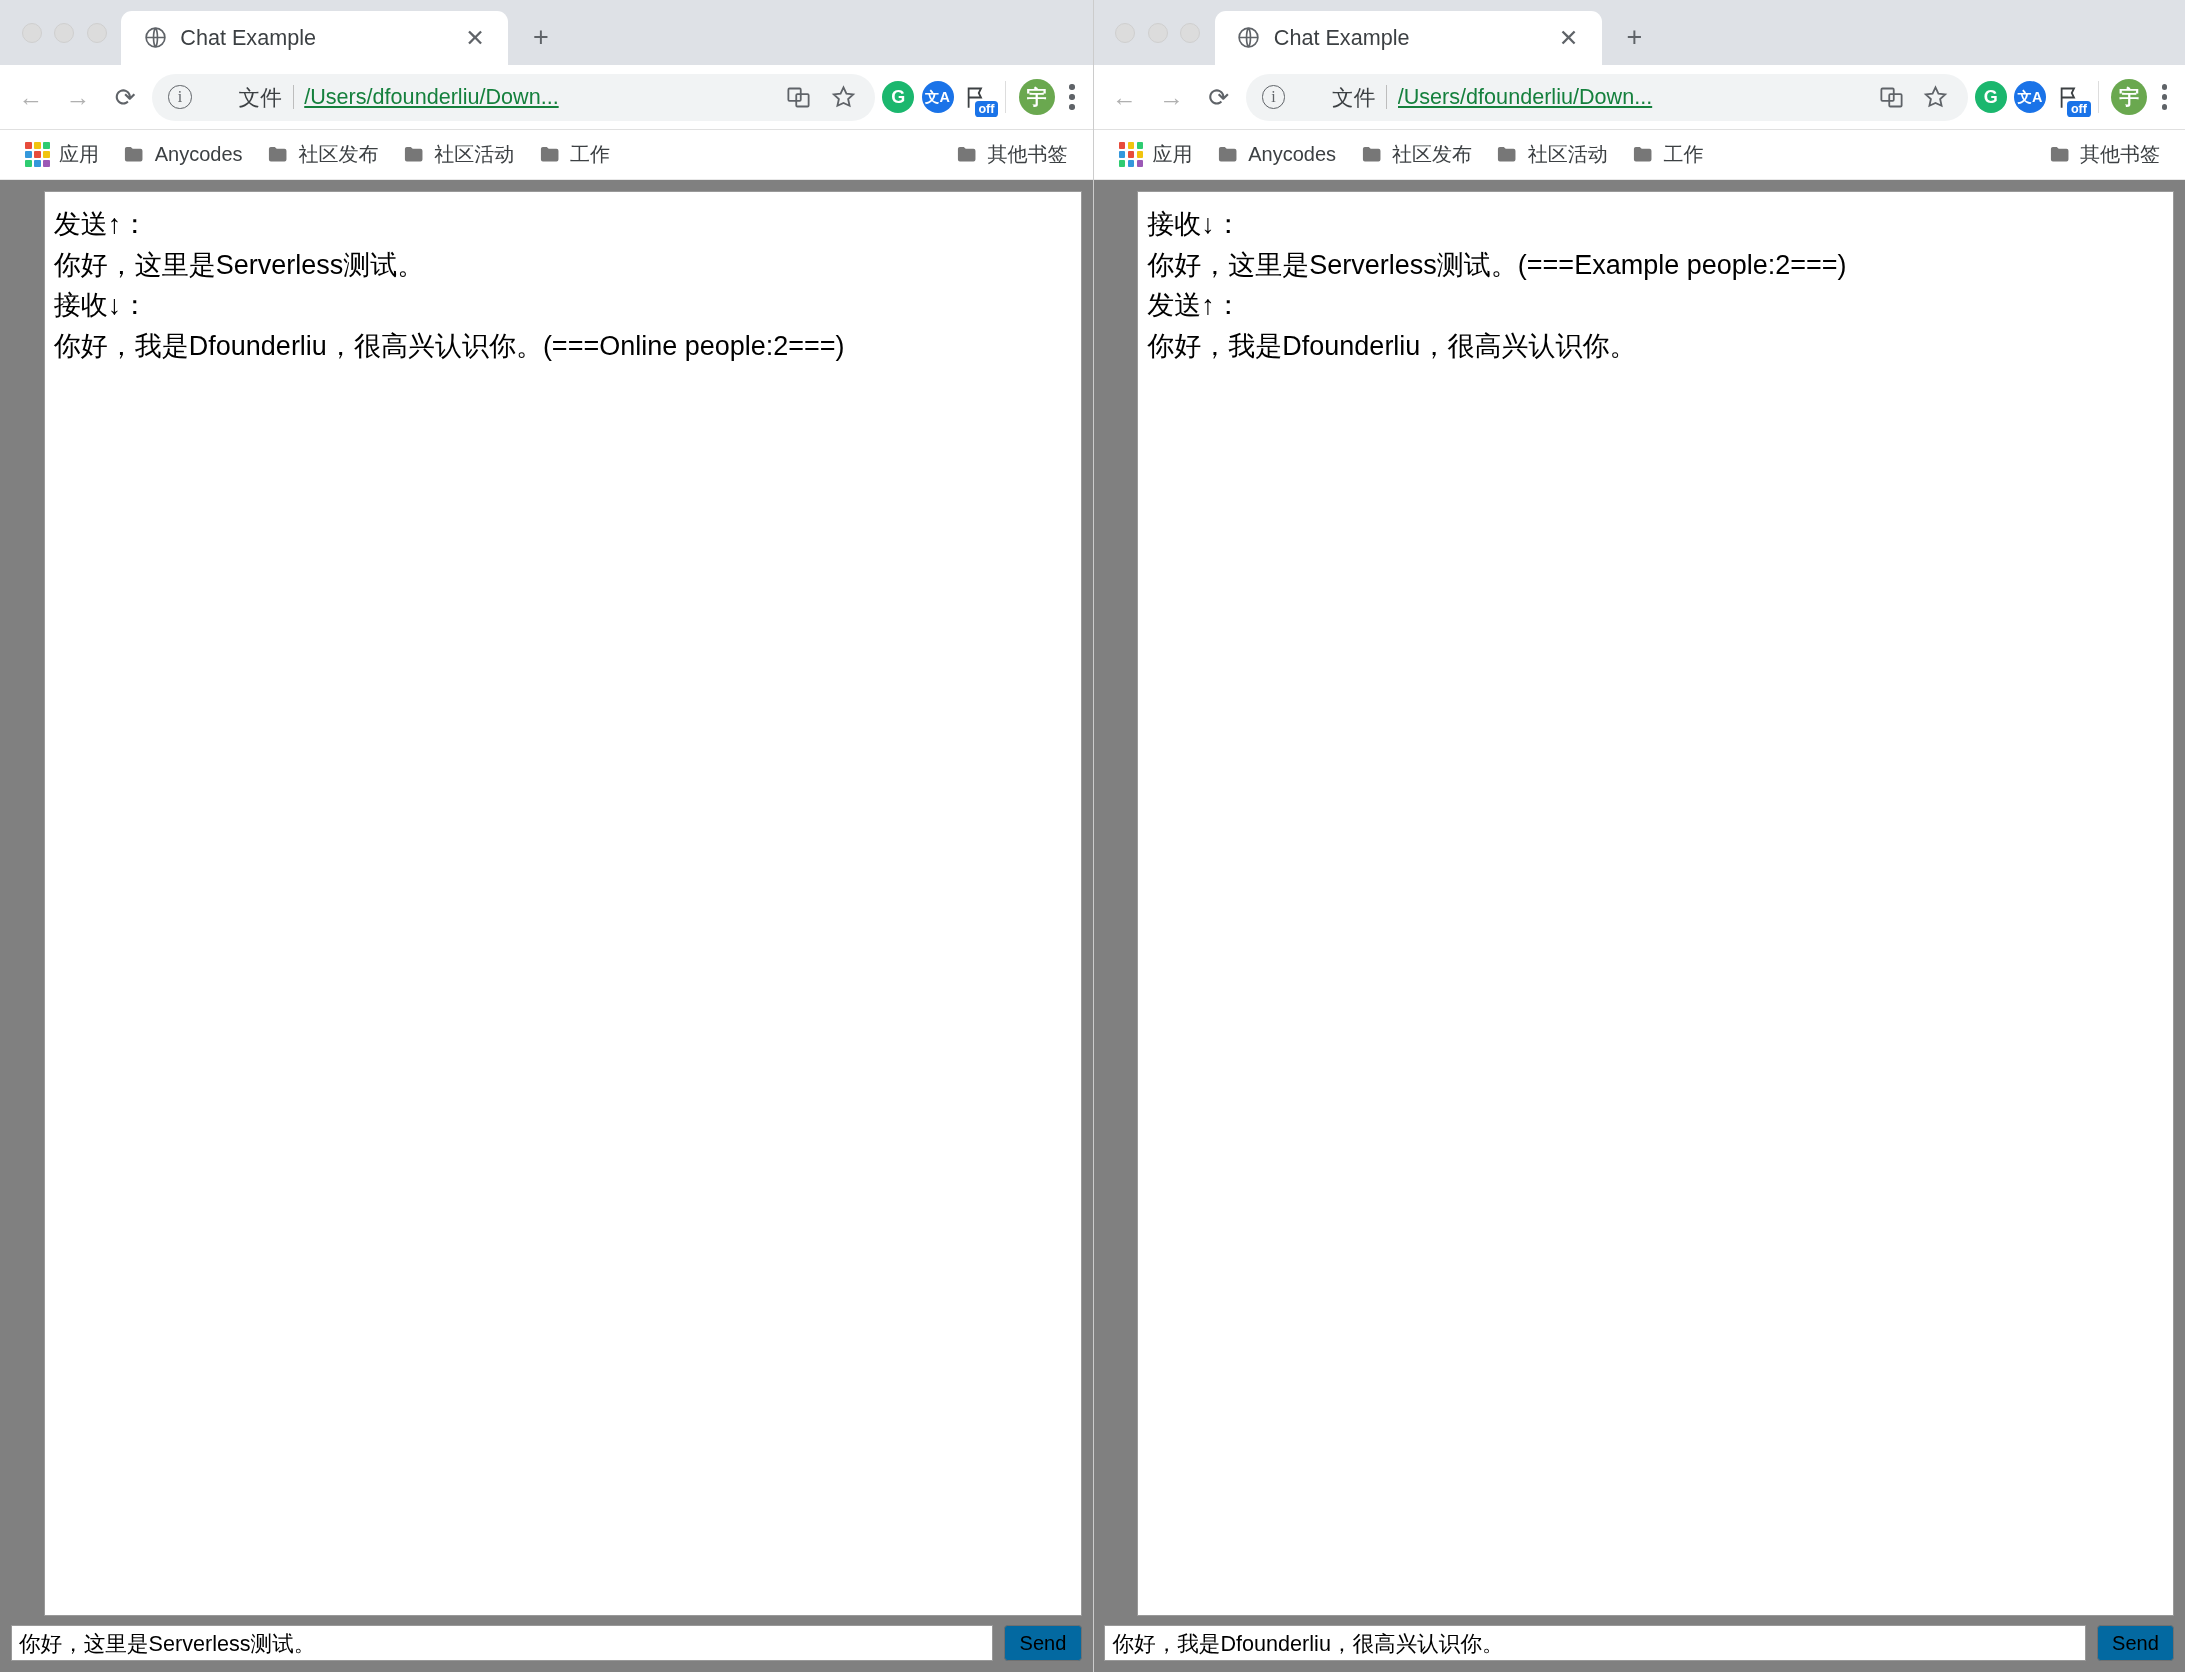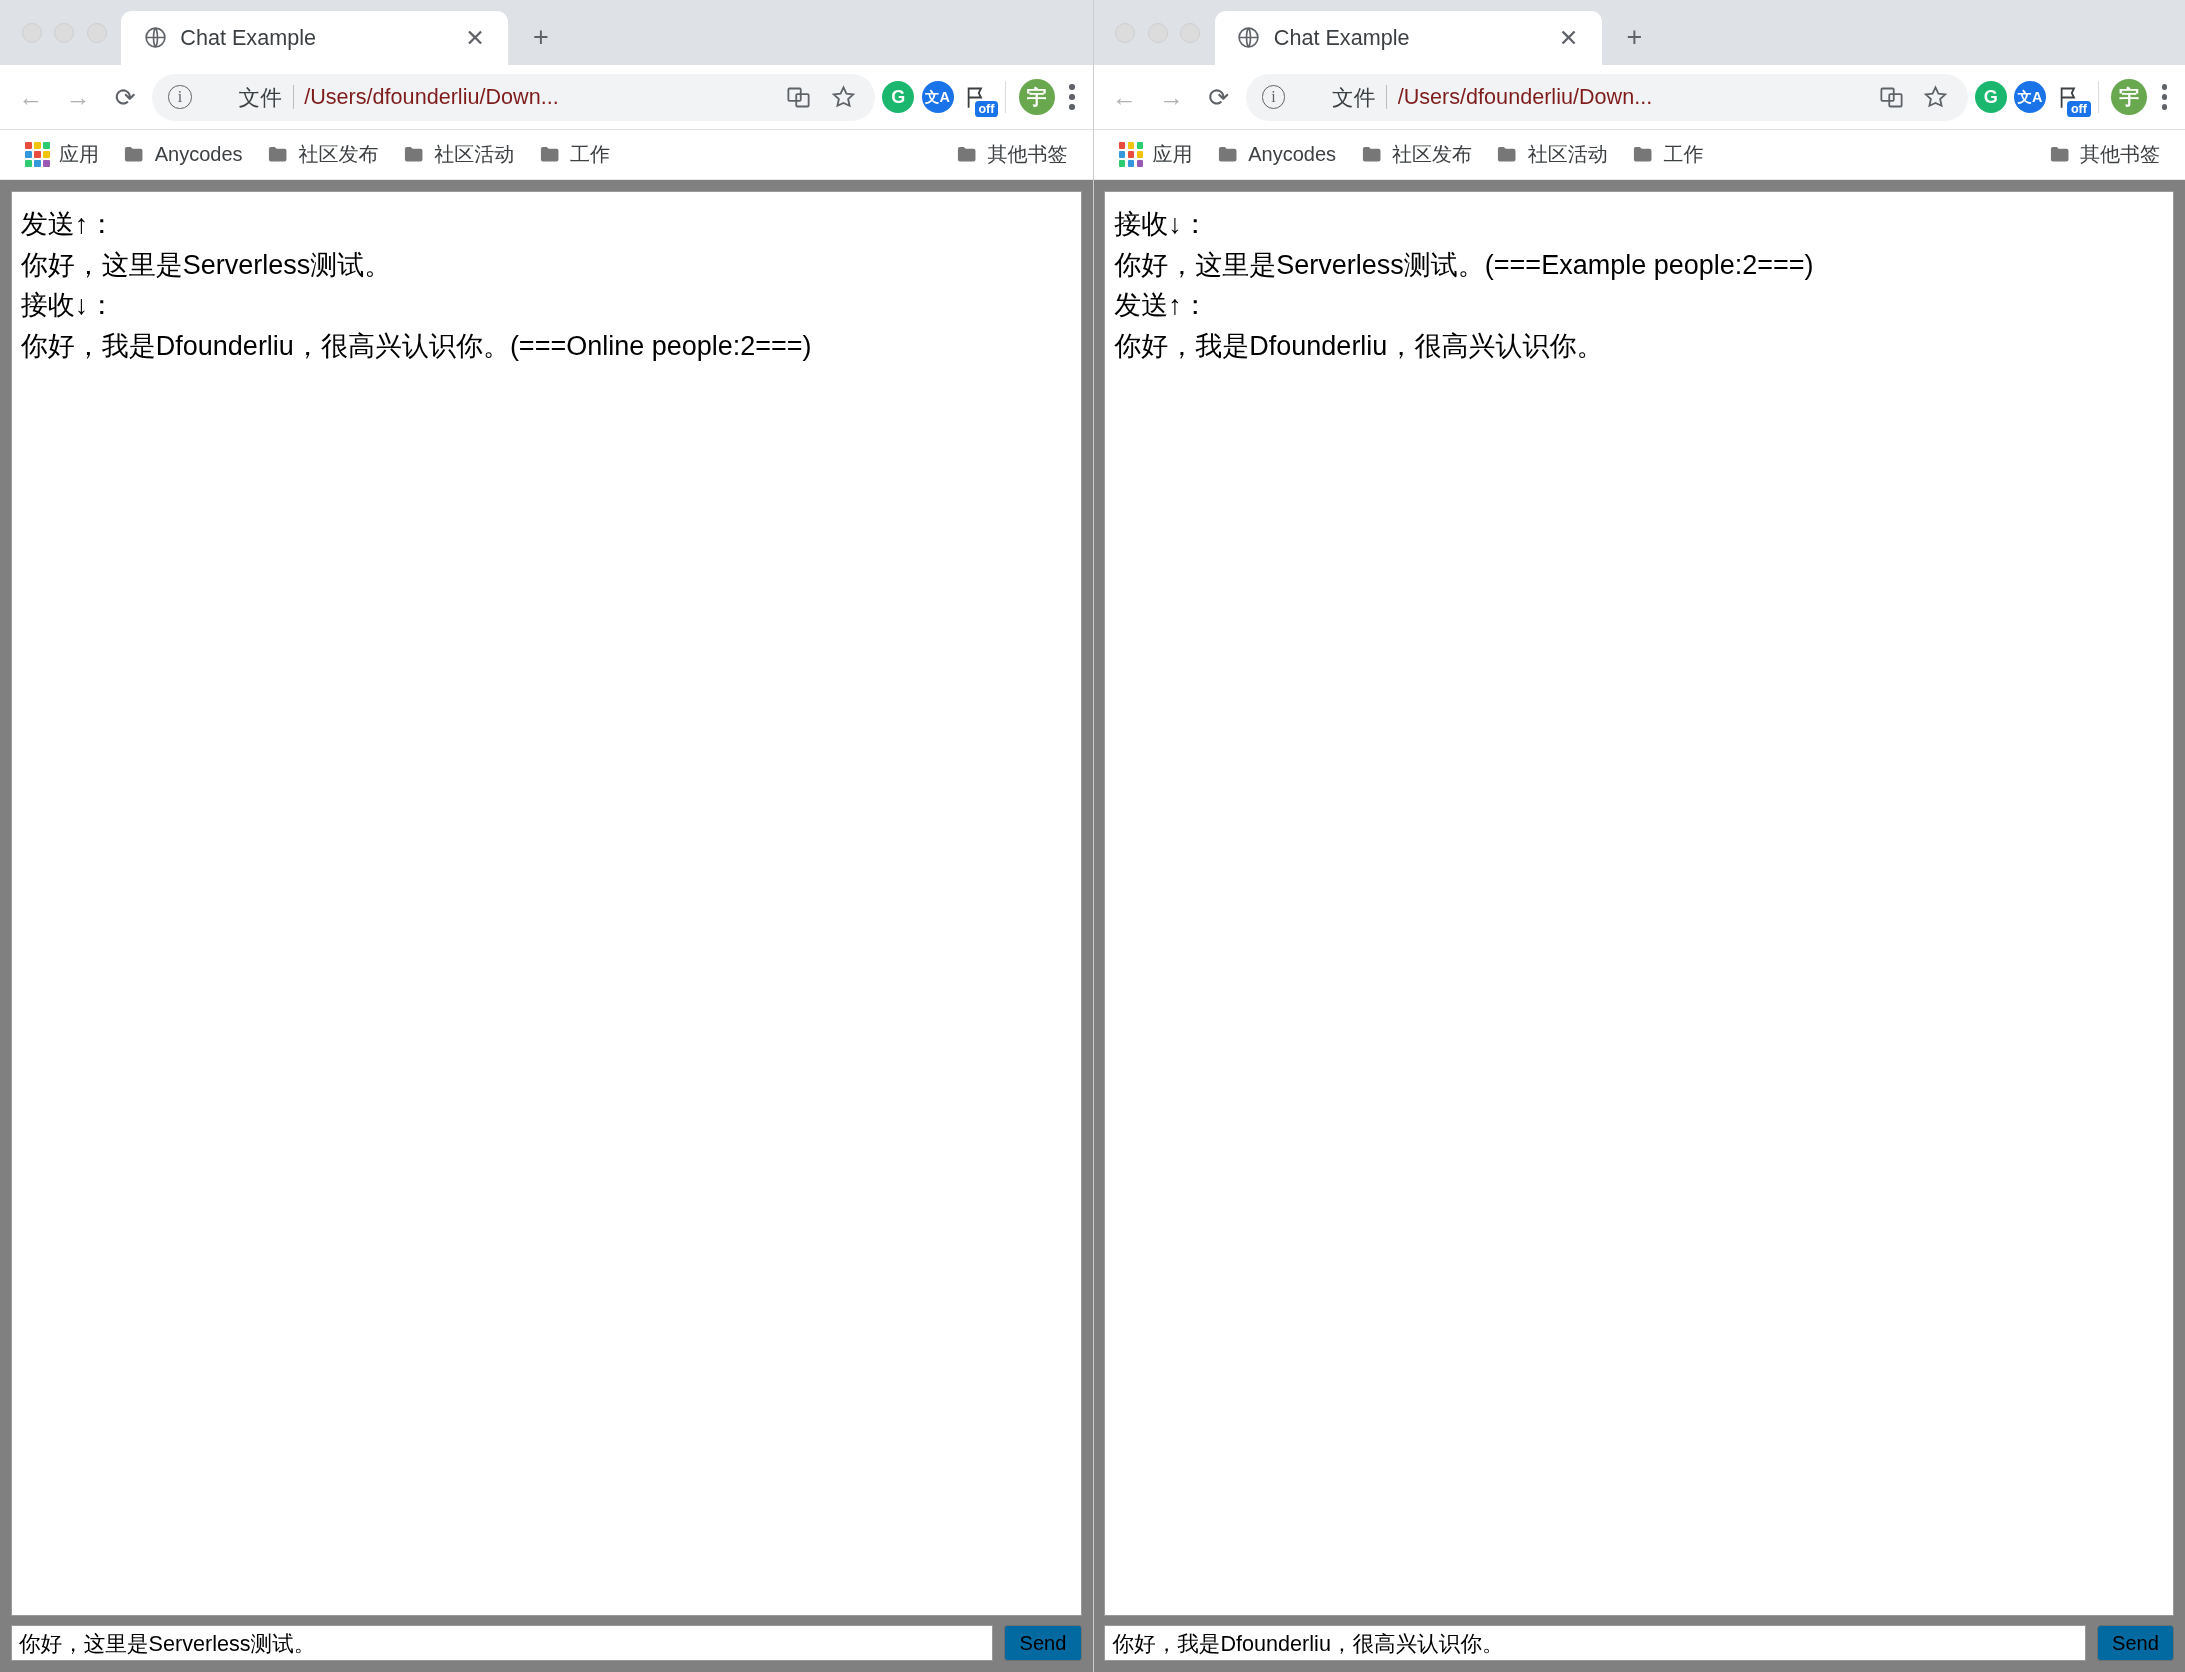--- a/index.html
+++ b/index.html
@@ -70,21 +70,21 @@
     }
     .nav-btn.disabled { color: #b0b0b0; cursor: default; }
     .omnibox {
       flex: 1; height: 47px; background: #f1f3f4; border-radius: 23.4px;
       display: flex; align-items: center; padding: 0 16px; gap: 10.8px;
       color: #5f6368; font-size: 21.6px;
     }
     .omnibox-info-icon { width:23.4px; height:23.4px; border:1.8px solid #5f6368; border-radius:50%; display:flex;align-items:center;justify-content:center; font-size:16px; font-family: serif; }
     .omnibox-filetag { color:#3c4043;margin-left:36px; }
     .omnibox-divider { width:0.9px; height:23.4px; background:#bdbdbd; }
-    .omnibox-path { color:#7f1d1d; white-space:nowrap; overflow:hidden; text-overflow:ellipsis; flex:1; }
+    .omnibox-path { color:#15803d; white-space:nowrap; overflow:hidden; text-overflow:ellipsis; flex:1;text-decoration:underline; }
     .omnibox-right { display:flex; align-items:center; gap:12.6px; }
     .tb-icon { width:32px; height:32px; display:flex; align-items:center; justify-content:center; }
     .tb-icon svg { width: 27px; height: 27px; }
     .ext-icon { width:32px; height:32px; border-radius:50%; display:flex; align-items:center;justify-content:center; font-size:18px; font-weight:bold; color:#fff; }
     .ext-g { background:#1bb76e; }
     .ext-xa { background:#1a73e8; }
     .ext-flag { position:relative; }
     .ext-flag-badge { position:absolute; bottom:-3.6px; right:-5.4px; background:#1a73e8; color:#fff; font-size:12.6px; padding:0.9px 3.6px; border-radius:3.6px; font-weight:bold;}
     .avatar { width:36px; height:36px; border-radius:50%; background:#6aa84f; display:flex;align-items:center;justify-content:center; color:#fff; font-size:20px; font-weight:600;}
     .kebab { display:flex; flex-direction:column; gap:4.5px; padding:7.2px; cursor:pointer;}
@@ -99,20 +99,21 @@
     .folder-icon { width:23.4px; height:23.4px; color:#5f6368; }
     .folder-icon svg { width:100%; height:100%; display:block; }
     .bookmarks-spacer { flex:1; }
     .content-area {
       flex:1; background:#808080; padding:10.8px; display:flex; flex-direction:column;
     }
     .chat-display {
       flex:1; background:#fff; border:0.9px solid #999; padding:12.6px 10.8px 10.8px 9px;
       font-size:27px; color:#000; line-height:1.5; overflow:auto;
       font-family: Arial, "PingFang SC", "Microsoft YaHei", sans-serif;
+      margin-left: 33px;
     }
     .chat-line { white-space: pre-wrap; }
     .input-row {
       display:flex; align-items:center; gap:10.8px; margin-top:9px;
     }
     .msg-input {
       flex:1; height:36px; background:#fff; border:0.9px solid #999; font-size:21.6px;
       padding:0 7.2px; color:#000;
       font-family: Arial, "PingFang SC", "Microsoft YaHei", sans-serif;
     }

